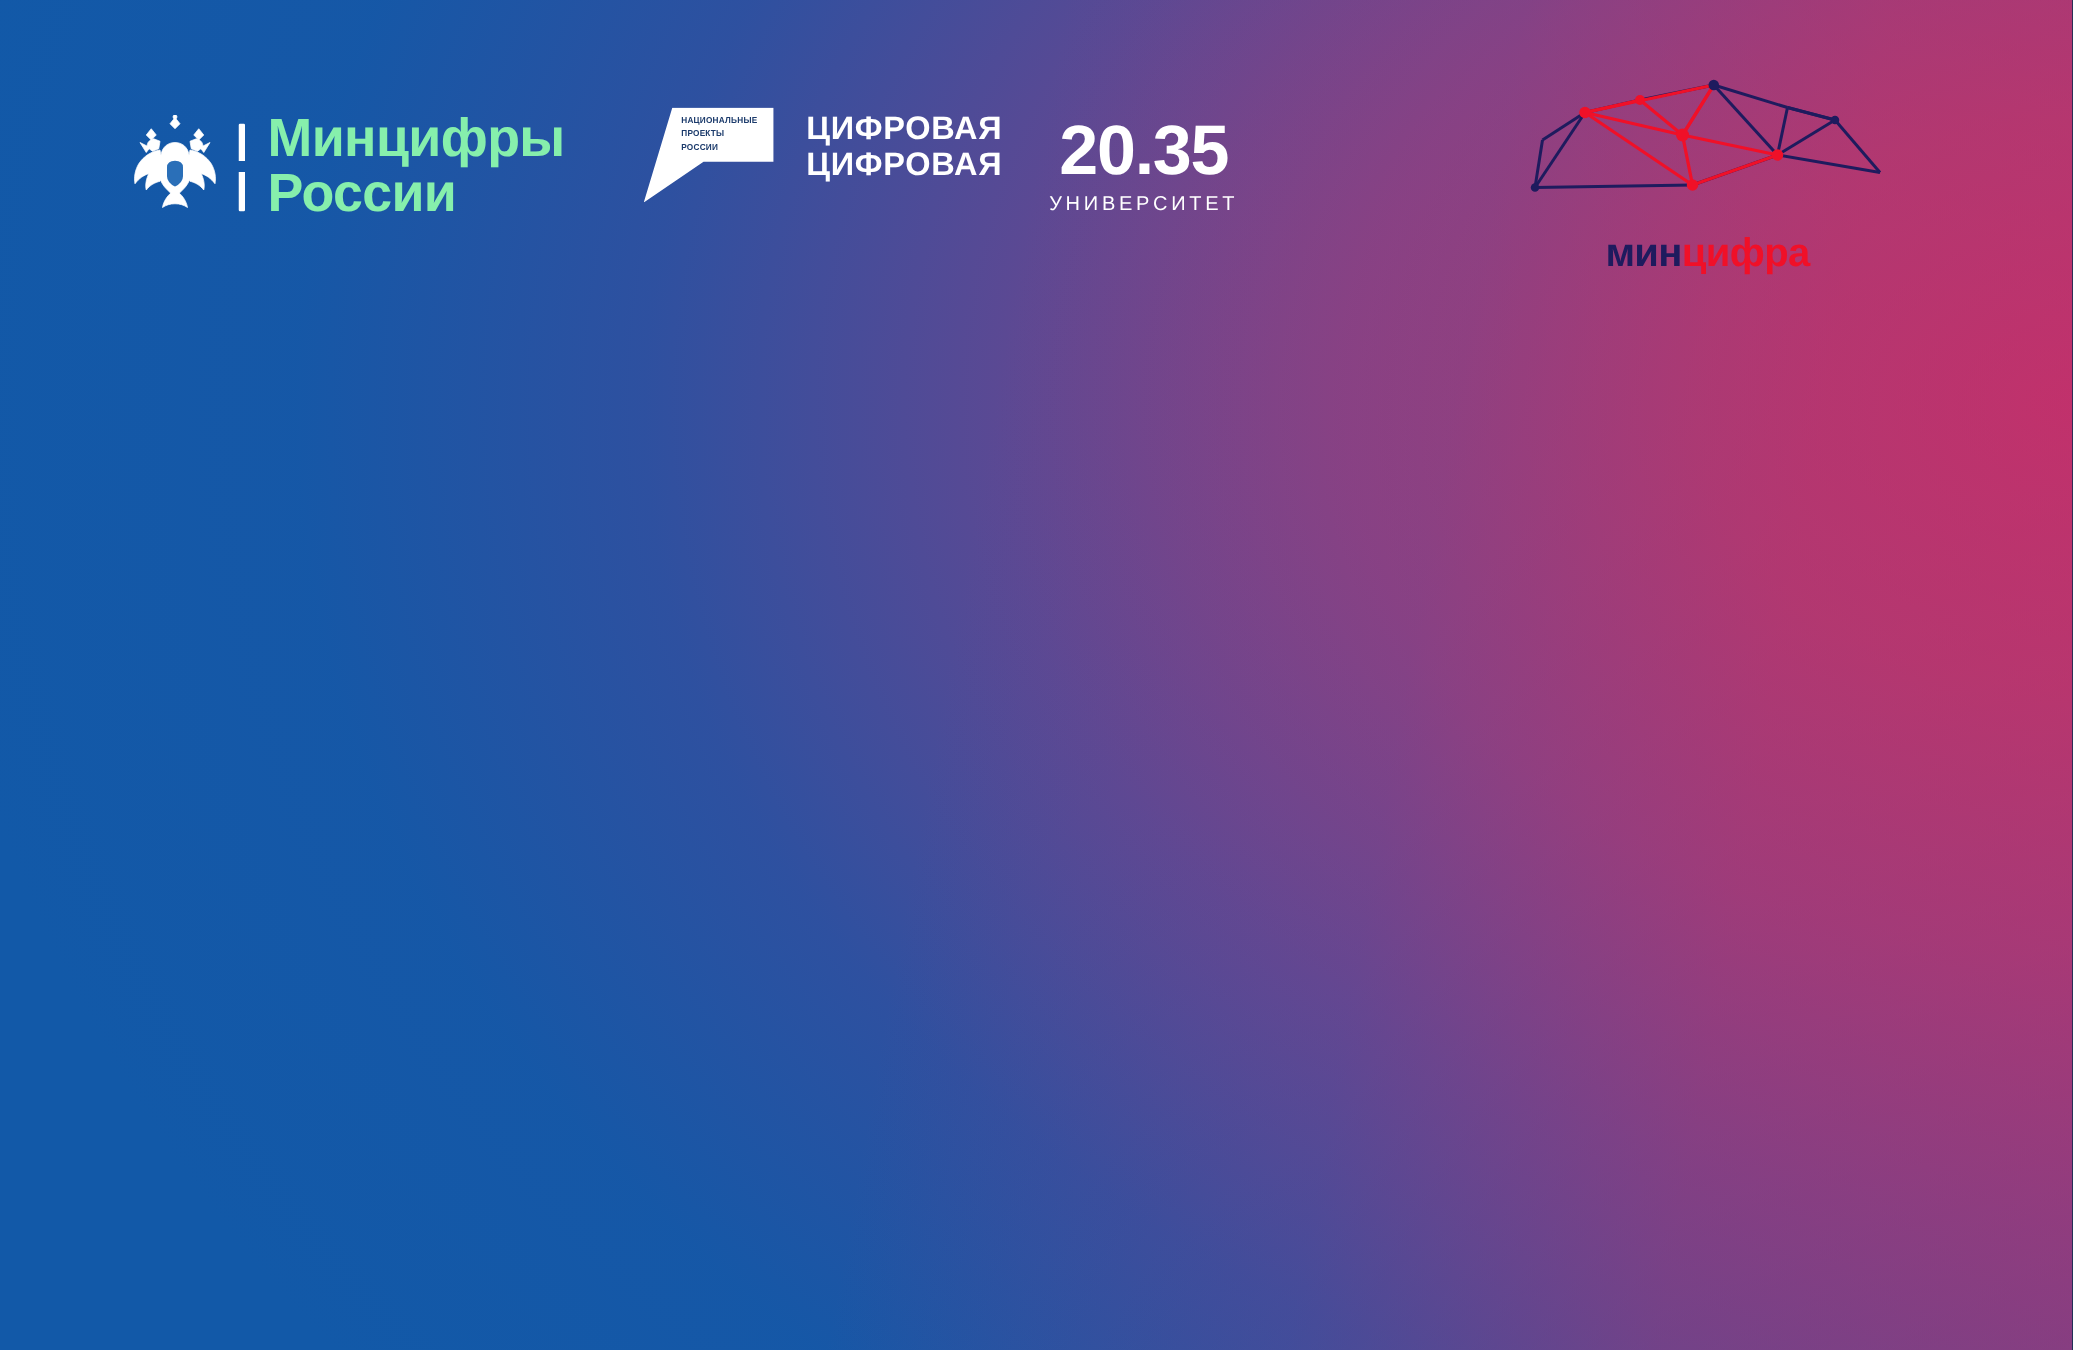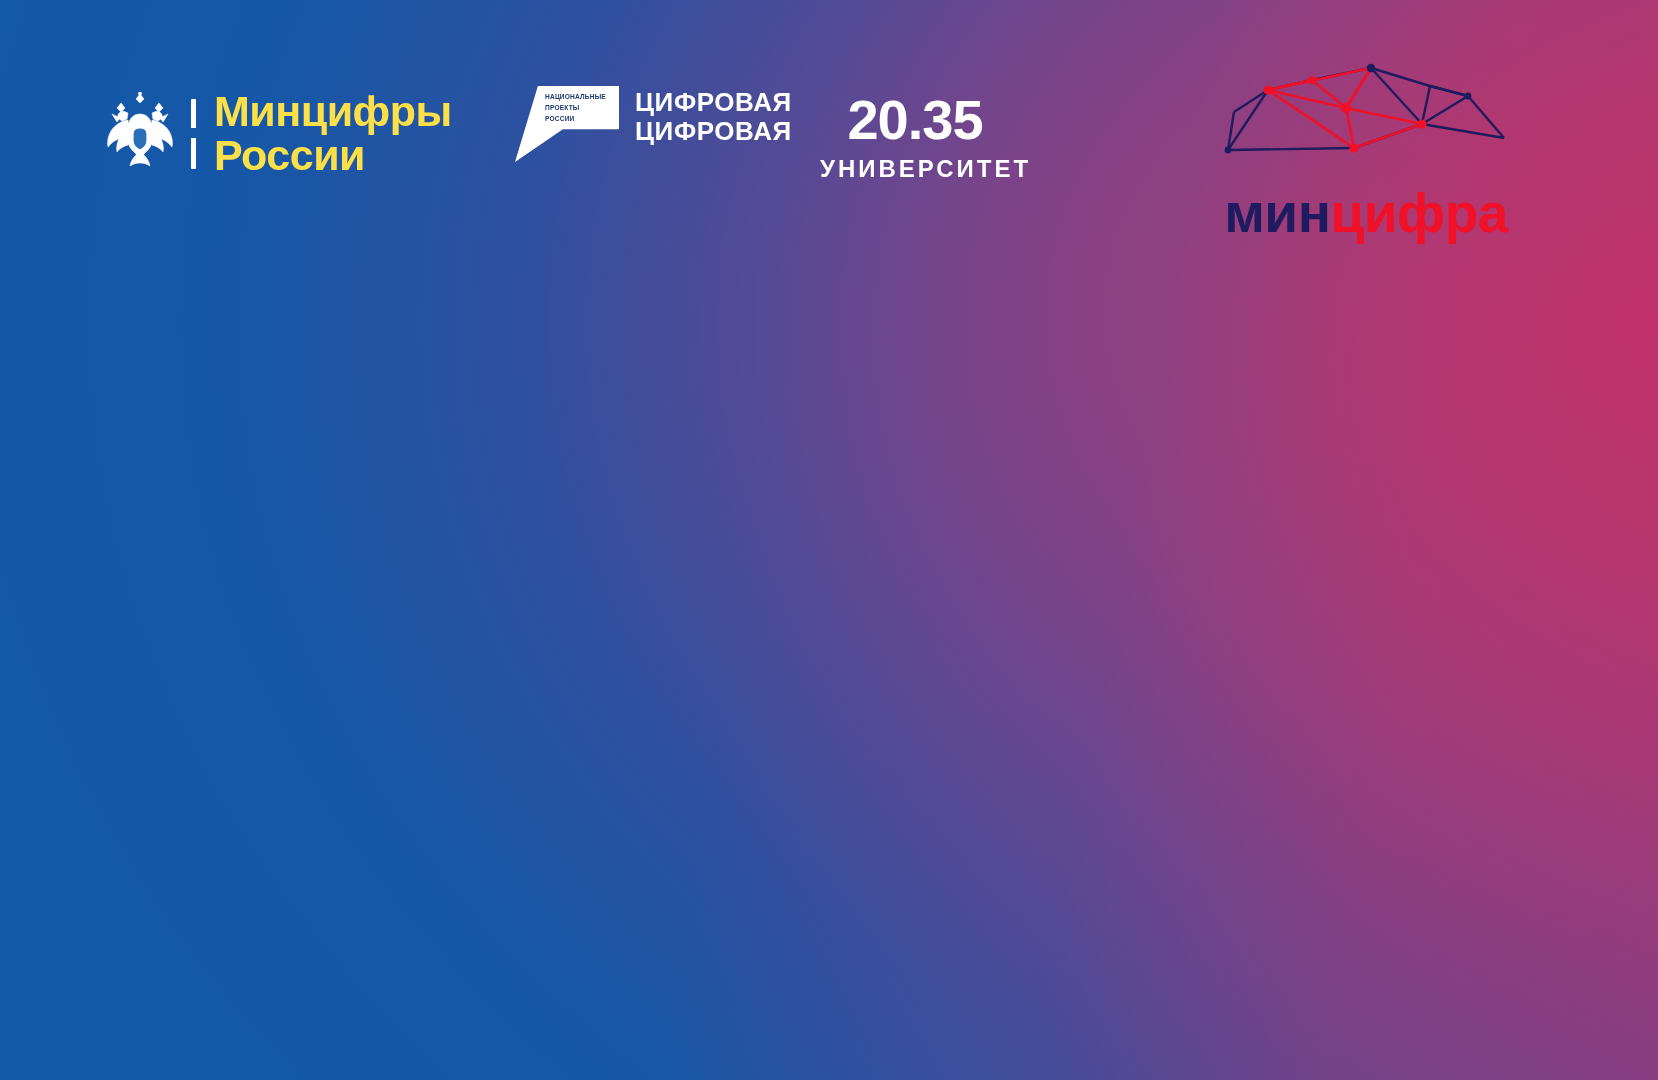--- a/index.html
+++ b/index.html
@@ -76,21 +76,21 @@
   .eagle svg { display: block; }
   .mincifry-rule {
     width: 5px;
     height: 70px;
     margin: 0 18px 0 14px;
     background: linear-gradient(#ffffff 0 42%, rgba(255,255,255,0) 42% 55%, #ffffff 55% 100%);
     flex: 0 0 auto;
     border-radius: 1px;
   }
   .mincifry-text {
-    color: #fde047;
+    color: #86efac;
     font-size: 43px;
     font-weight: 700;
     line-height: 1.02;
     letter-spacing: -0.5px;
     white-space: nowrap;
   }
 
   
   .digecon {
     position: absolute;
@@ -127,21 +127,21 @@
     font-size: 7px;
     font-weight: 700;
     color: #1b3a6b;
     letter-spacing: 0.2px;
     line-height: 8px;
     white-space: nowrap;
     transform: scaleX(0.94);
     transform-origin: left center;
   }
   .digecon-text {
-    margin-left: 16px;
+    margin-left: 26px;
     color: #ffffff;
     font-size: 26px;
     font-weight: 700;
     line-height: 1.12;
     letter-spacing: 0.6px;
     white-space: nowrap;
     padding-top: 2px;
   }
 
   
@@ -154,38 +154,38 @@
   }
   .u2035-num {
     color: #ffffff;
     font-size: 56px;
     font-weight: 700;
     line-height: 1;
     letter-spacing: -1px;
   }
   .u2035-sub {
     color: #ffffff;
-    font-size: 24px;
-    font-weight: 700;
+    font-size: 16px;
+    font-weight: 400;
     letter-spacing: 3px;
     margin-top: 7px;
   }
 
   
   .mincifra {
     position: absolute;
     left: 1216px;
     top: 52px;
     width: 300px;
     text-align: center;
   }
   .mesh { display: block; }
   .mincifra-word {
     margin-top: 4px;
-    font-size: 55px;
+    font-size: 32px;
     font-weight: 700;
     letter-spacing: -0.5px;
     line-height: 1;
     white-space: nowrap;
   }
   .mincifra-word .dark { color: #1e1b5e; }
   .mincifra-word .red  { color: #f01028; }
 
   
   .headline {

